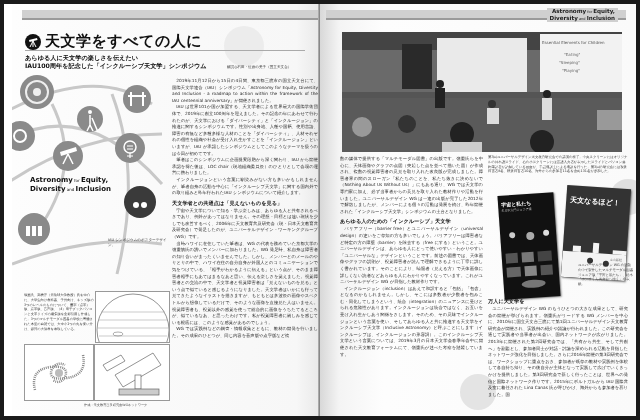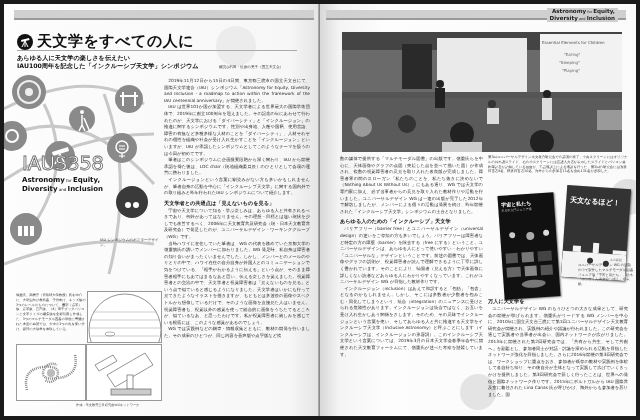--- a/index.html
+++ b/index.html
@@ -1,21 +1,21 @@
 <!DOCTYPE html>
 <html><head>
 <meta charset="utf-8">
 <style>
   * { box-sizing: border-box; margin: 0; padding: 0; }
   html, body { width: 640px; height: 420px; overflow: hidden; background: #1a1a1a; }
   body { font-family: "DejaVu Sans", sans-serif; color: #222; position: relative; }
 
   .spread { position: absolute; left: 4px; top: 4px; width: 632px; height: 412px; background: #fff; overflow: hidden; }
   .page { position: absolute; top: 0; height: 412px; background: #fbfbfb; overflow: hidden; }
-  .page.left { left: 0; width: 316px; background: linear-gradient(90deg, #fdfdfd 0%, #f7f7f7 90%, #e4e4e4 100%); padding-left: 26px; }
+  .page.left { left: 8px; width: 316px; background: linear-gradient(90deg, #fdfdfd 0%, #f7f7f7 90%, #e4e4e4 100%); padding-left: 26px; }
   .page.right { left: 316px; width: 316px; background: linear-gradient(90deg, #d8d8d8 0%, #f4f4f4 6%, #fdfdfd 20%, #fafafa 100%); }
   .gutter { position: absolute; left: 314px; top: 0; width: 4px; height: 412px; background: linear-gradient(90deg,#bbb,#777,#bbb); }
 
   .band { position: absolute; top: 6px; height: 10px; background: #d0d0d0; }
   .band.l { left: 10px; width: 300px; }
   .band.r { left: 6px; width: 300px; }
   .band .rule { position: absolute; left: 0; right: 0; top: 8px; height: 2px; background: #9a9a9a; }
 
   .running-head { position: absolute; right: 18px; top: 4px; font-size: 5.6px; line-height: 6px; font-weight: bold; text-align: right; color: #222; background: #d0d0d0; padding: 0 3px; }
   .running-head small { font-size: 3.5px; font-weight: normal; }
@@ -126,21 +126,20 @@
         <g>
             <circle cx="128" cy="128" r="16" fill="#3a3a3a"></circle>
             <circle cx="124" cy="131" r="3" fill="#fff"></circle>
             <circle cx="132" cy="131" r="3" fill="#fff"></circle>
           </g>
         <g>
             <circle cx="22" cy="155" r="16" fill="#8a8a8a"></circle>
             <path d="M14 152 h4 v10 h-4z M20 152 h4 v10 h-4z M26 152 h4 v10 h-4z" fill="#fff"></path>
           </g>
       </svg>
-      <div class="iaus">IAUS358</div>
       <div class="poster-sub">
         <div><span>Astronomy</span><small> for </small><span>Equity,</span></div>
         <div><span>Diversity</span><small> and </small><span>Inclusion</span></div>
       </div>
     </div>
     <div class="poster-caption">IAU シンポジウムのポスターデザイン。</div>
 
     <div class="left-small">嶺重氏、高橋淳（元琉球大学教授）氏を中心に、大学生向け教科書、子供向け、キッズ版の3つのレベルのものについて、墨字（点字）版、点字版、音声版、（4）電子ブックバソコンと文字サイズの編集版を全部引用し作成した。3つのマルチモーダル図書の学校に寄贈された木星の白斑では、大中小1つの丸を使い分け、銀河の大渦巻を表現している。</div>
 
     <div class="figbox" style="left:83px;top:287px;width:75px;height:52px;">

